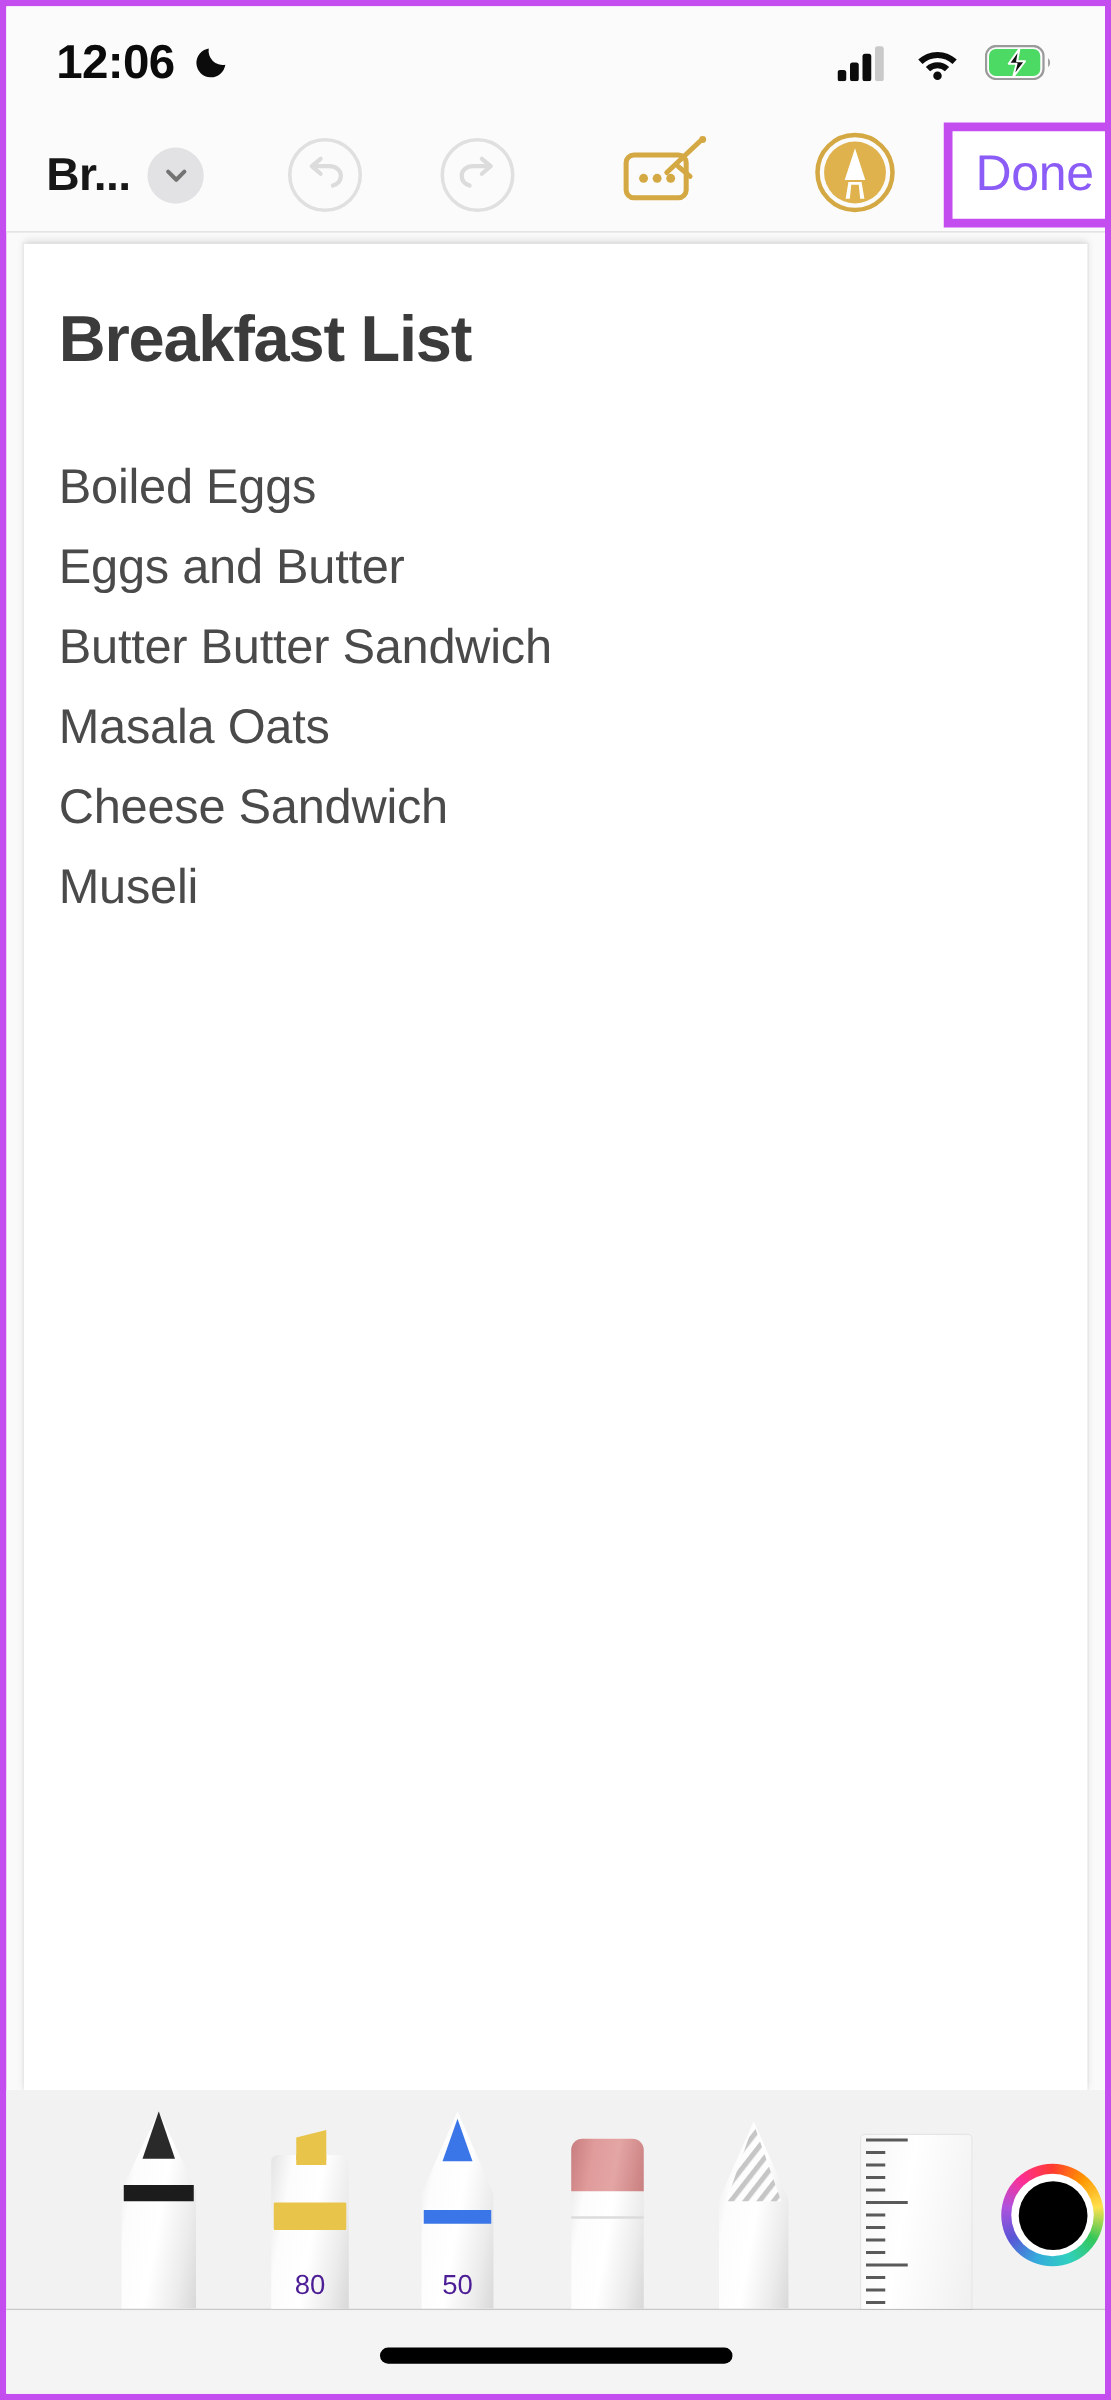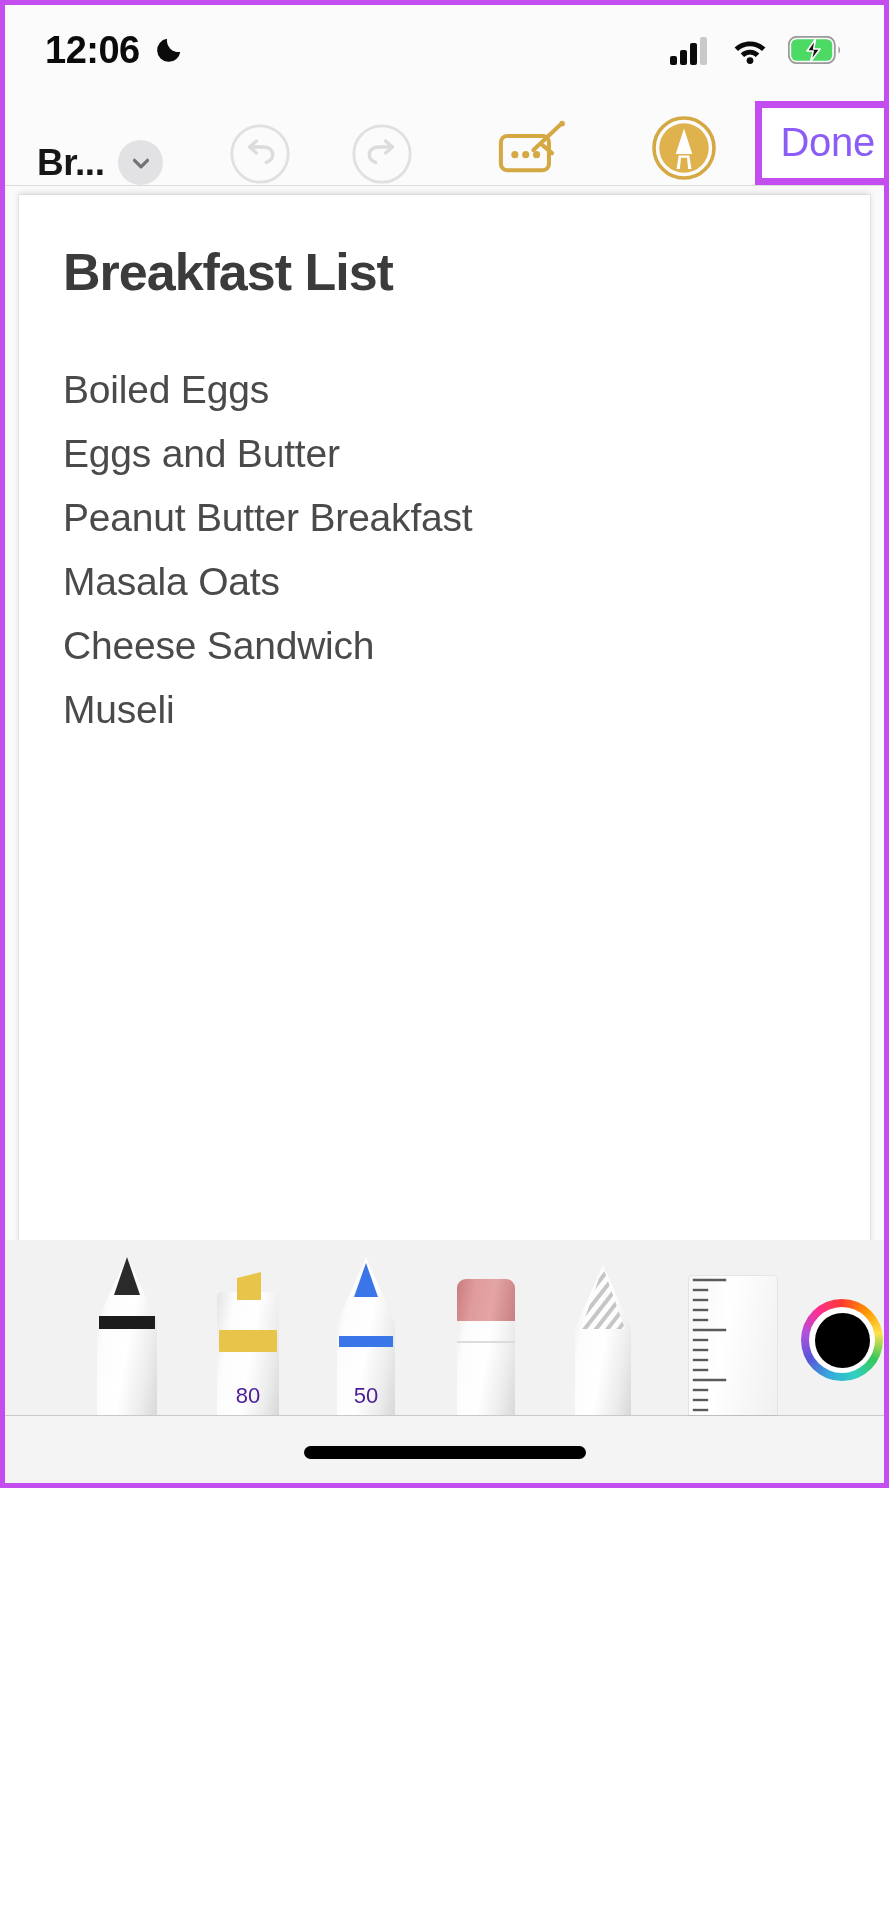--- a/index.html
+++ b/index.html
@@ -4,21 +4,21 @@
 <style>
   * { margin:0; padding:0; box-sizing:border-box; }
   html, body {
     width:889px; height:1920px;
     background:#ffffff;
     font-family:"Liberation Sans", sans-serif;
     overflow:hidden;
   }
   #screen {
     position:relative;
-    width:889px; height:1488px;
+    width:889px; height:1920px;
     background:#fafafa;
     border:5px solid #c44df0;
     overflow:hidden;
   }
 
   
   #status-bar {
     position:absolute; left:0; top:0;
     width:879px; height:90px;
     background:#fbfbfb;
@@ -30,21 +30,21 @@
   #clock { font-size:38px; font-weight:600; color:#0b0b0b; letter-spacing:-0.5px; }
   #moon-icon { width:30px; height:30px; display:block; }
   #status-right { display:flex; align-items:center; gap:18px; }
 
   
   #nav-toolbar {
     position:absolute; left:0; top:90px;
     width:879px; height:91px;
     background:#fbfbfb;
     border-bottom:1.5px solid #dcdcdc;
-    display:flex; align-items:flex-end;
+    display:flex; align-items:center;
   }
   #note-title-btn {
     display:flex; align-items:center; gap:14px;
     margin-left:32px;
   }
   #note-title-text {
     font-size:37px; font-weight:700; color:#171717;
     letter-spacing:-0.5px; white-space:nowrap;
   }
   .chevron-circle {
@@ -69,21 +69,21 @@
   }
 
   
   #note-page {
     position:absolute;
     left:14px; top:190px;
     width:851px; height:1477px;
     background:#ffffff;
     box-shadow:0 -2px 6px rgba(0,0,0,0.13), 0 0 0 1px rgba(0,0,0,0.04);
   }
-  #note-body { padding:47px 44px 0 44px; }
+  #note-body { padding:47px 44px 0 28px; }
   #note-heading {
     font-size:52px; font-weight:700; color:#3b3b3b;
     letter-spacing:-1px;
     margin-bottom:56px;
   }
   .note-line {
     font-size:39px; color:#4a4a4a;
     line-height:64px;
     letter-spacing:-0.2px;
     white-space:nowrap;
@@ -225,21 +225,21 @@
     <span id="done-btn">
       <span id="done-label">Done</span>
     </span>
   </div>
 
   <div id="note-page">
     <div id="note-body">
       <div id="note-heading">Breakfast List</div>
       <div class="note-line">Boiled Eggs</div>
       <div class="note-line">Eggs and Butter</div>
-      <div class="note-line">Peanut Butter Breakfast</div>
+      <div class="note-line">Butter Butter Sandwich</div>
       <div class="note-line">Masala Oats</div>
       <div class="note-line">Cheese Sandwich</div>
       <div class="note-line">Museli</div>
     </div>
   </div>
 
   <div id="tool-palette">
     <div id="tools-row">
 
       <div class="tool" style="left:92px; width:60px; height:158px;">

